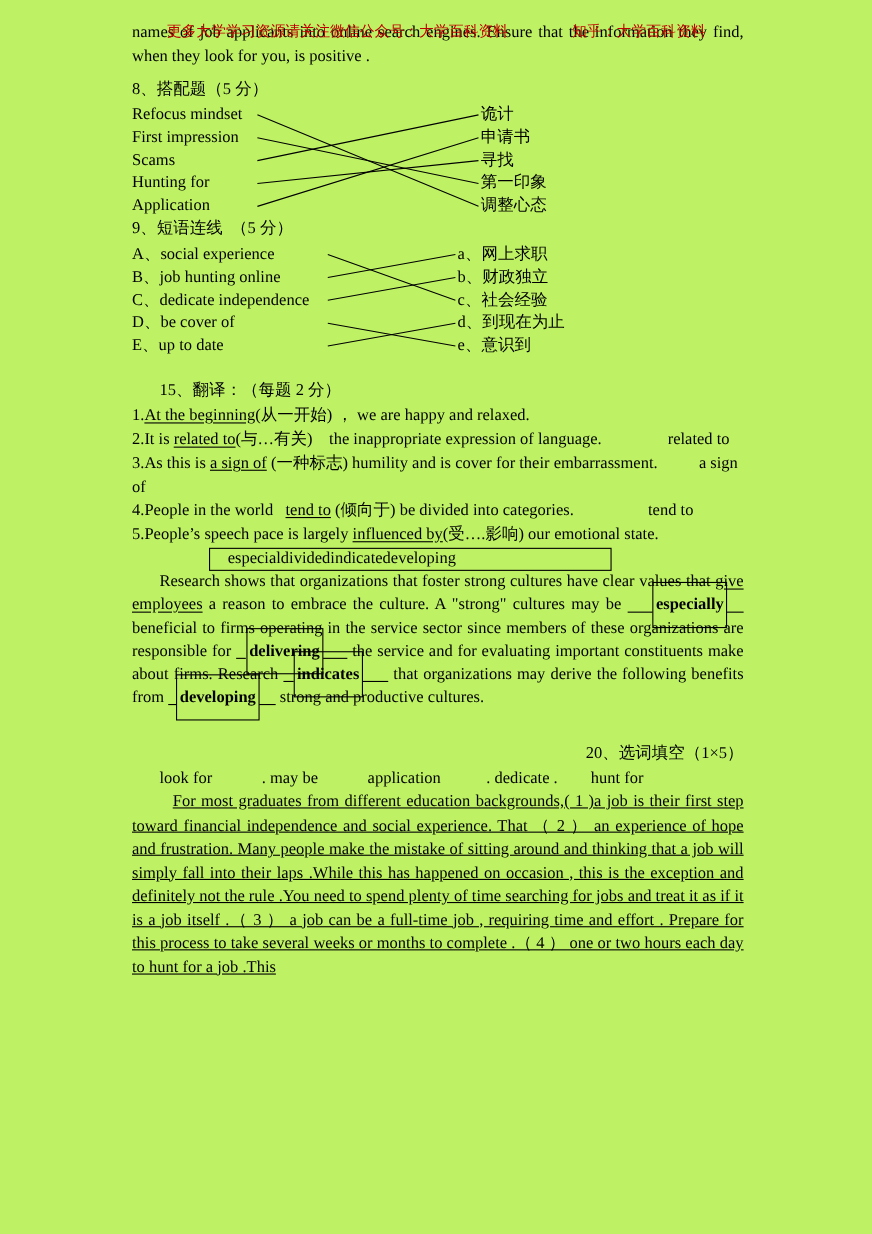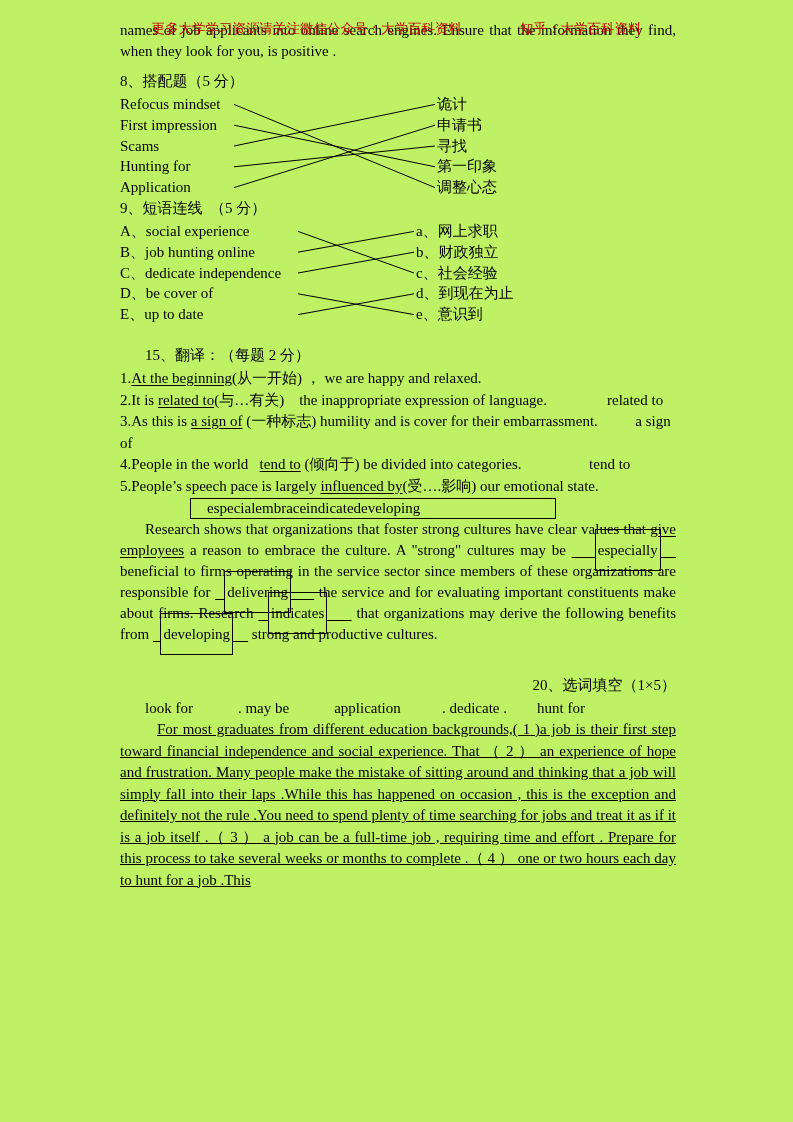--- a/index.html
+++ b/index.html
@@ -27,21 +27,21 @@
   .match { display: flex; margin-top: 2px; align-items: flex-start; }
   .mcol { line-height: 20.8px; }
   .m8-left { width: 112px; }
   .m9-left { width: 176px; }
   .mcol .match-item { height: 20.8px; white-space: nowrap; }
   .mlines { flex: none; display: block; }
   .mlines line { stroke: #000; stroke-width: 1; }
   .trans { margin-top: 2px; line-height: 21.5px; }
   .trans-line { min-height: 21.5px; white-space: pre-wrap; }
   .u { text-decoration: underline; text-underline-offset: 2px; }
-  .ansbox { border: 1px solid #000; padding: 12px 2px; }
+  .ansbox { border: 1px solid #000; padding: 12px 2px; font-weight: bold; }
   .bank-box {
     margin-top: 1px; margin-left: 70px; width: 366px; height: 21px;
     border: 1px solid #000; display: flex; 
     padding: 0 16px; line-height: 19px;
   }
   .p17 { margin-top: 2px; text-indent: 25px; }
   .bank-line { margin-top: 2px; margin-left: 25px; white-space: pre-wrap; }
   .p20 { margin-top: 2px; text-indent: 37px; line-height: 21.5px; text-decoration: underline; }
 </style>
 </head>
@@ -109,21 +109,21 @@
   <div class="trans">
       <div class="trans-line"><span>1.</span><span class="u">At the beginning</span><span>(从一开始) ， we are happy and relaxed.</span></div>
       <div class="trans-line"><span>2.It is </span><span class="u">related to</span><span>(与…有关)    the inappropriate expression of language.                related to</span></div>
       <div class="trans-line"><span>3.As this is </span><span class="u">a sign of</span><span> (一种标志) humility and is cover for their embarrassment.          a sign of</span></div>
       <div class="trans-line"><span>4.People in the world   </span><span class="u">tend to</span><span> (倾向于) be divided into categories.                  tend to</span></div>
       <div class="trans-line"><span>5.People’s speech pace is largely </span><span class="u">influenced by</span><span>(受….影响) our emotional state.</span></div>
     </div>
 
   <div class="bank-box">
       <span class="bank-word">especial</span>
-      <span class="bank-word">embrace</span>
+      <span class="bank-word">divided</span>
       <span class="bank-word">indicate</span>
       <span class="bank-word">developing</span>
     </div>
   <p class="para p17"><span>Research shows that organizations that foster strong cultures have clear values that </span><span class="u">give employees</span><span> a reason to embrace the culture. A "strong" cultures may be </span><span class="u">&nbsp;&nbsp;&nbsp;&nbsp;</span><span class="ansbox">especially</span><span class="u">&nbsp;&nbsp;&nbsp;</span><span> beneficial to firms operating in the service sector since members of these organizations are responsible for </span><span class="u">&nbsp;&nbsp;</span><span class="ansbox">delivering</span><span class="u">&nbsp;&nbsp;&nbsp;&nbsp;&nbsp;</span><span> the service and for evaluating important constituents make about firms. Research </span><span class="u">&nbsp;&nbsp;</span><span class="ansbox">indicates</span><span class="u">&nbsp;&nbsp;&nbsp;&nbsp;&nbsp;</span><span> that organizations may derive the following benefits from </span><span class="u">&nbsp;&nbsp;</span><span class="ansbox">developing</span><span class="u">&nbsp;&nbsp;&nbsp;&nbsp;</span><span> strong and productive cultures.</span></p>
 
   <div class="sec-title t20">20、选词填空（1×5）</div>
   <div class="bank-line">look for            . may be            application           . dedicate .        hunt for</div>
   <p class="para p20">For most graduates  from different education backgrounds,(  1 )a job is their first step toward financial independence and social experience. That （ 2 ） an experience of hope and frustration. Many people make the mistake of sitting around and thinking that a job will simply fall into their laps .While this has happened on occasion , this is the exception and definitely not the rule .You need to spend plenty of time searching for jobs and treat it as if it is a job itself .（  3  ） a job can be a full-time job , requiring time and effort . Prepare for this process to take several weeks or months to complete .（  4  ） one or two hours each day to hunt for a job .This</p>
 
 </div>

